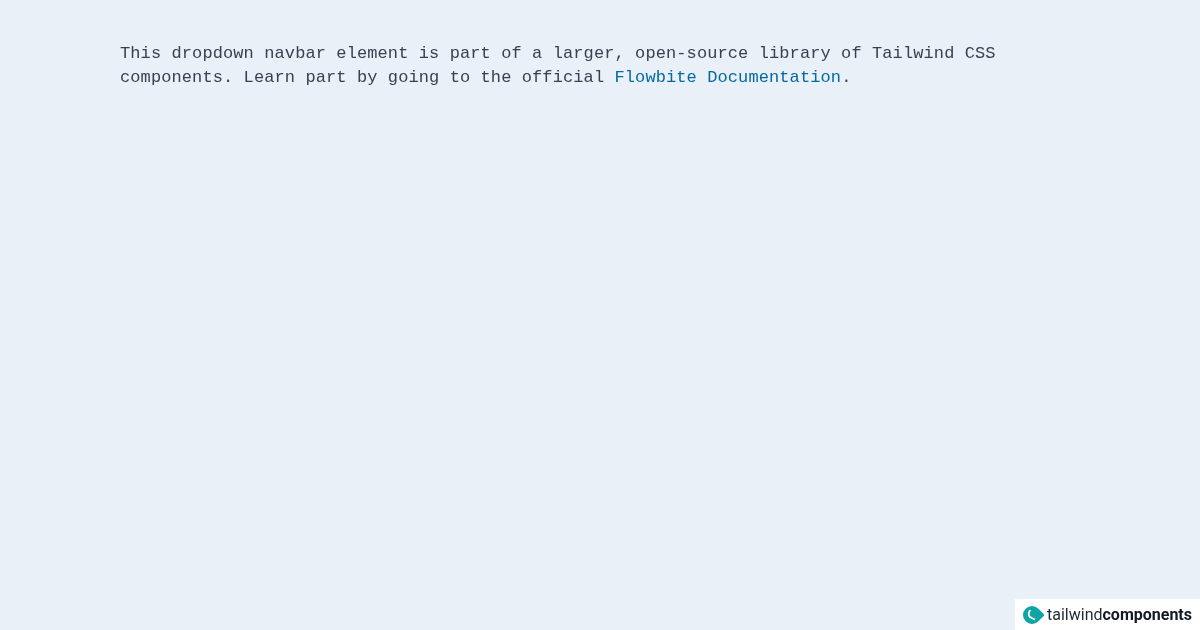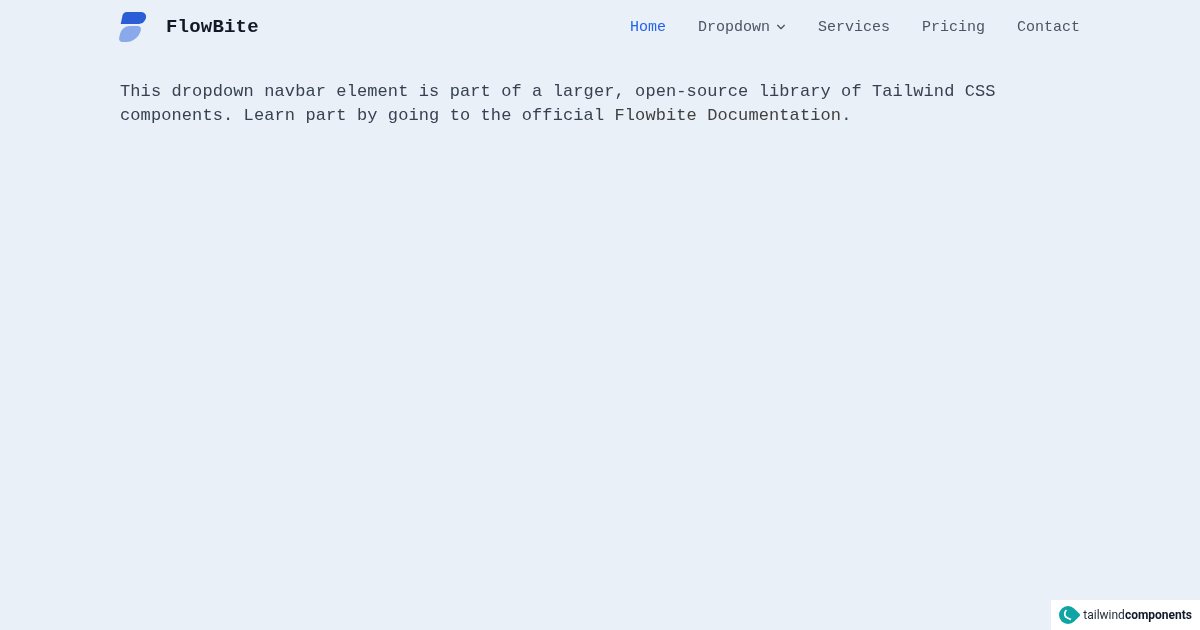--- a/index.html
+++ b/index.html
@@ -92,21 +92,21 @@
       display: block;
     }
     .content {
       margin-top: 34px;
       font-size: 17px;
       line-height: 1.4;
       color: #374151;
       letter-spacing: 0.1px;
     }
     .content a {
-      color: #404040;
+      color: #0369a1;
       text-decoration: none;
     }
     .footer-badge {
       position: absolute;
       bottom: 0;
       right: 0;
       background: #ffffff;
       padding: 6px 8px 6px 8px;
       display: flex;
       align-items: center;
@@ -127,59 +127,36 @@
       top: 5px;
       left: 4px;
       width: 8px;
       height: 6px;
       border-bottom: 2px solid #fff;
       border-left: 2px solid #fff;
       border-radius: 0 0 0 6px;
       transform: rotate(-20deg);
     }
     .footer-text {
-      font-size: 12px;
+      font-size: 16px;
       color: #1f2937;
     }
     .footer-text .light {
       font-weight: 400;
       color: #1f2937;
     }
     .footer-text .bold {
       font-weight: 700;
       color: #111827;
     }
   </style>
 </head>
 <body>
 
 <div class="container">
-  <nav class="navbar">
-    <div class="brand">
-      <div class="logo">
-        <div class="logo-top"></div>
-        <div class="logo-bottom"></div>
-      </div>
-      <span class="brand-name">FlowBite</span>
-    </div>
-    <ul class="nav-list">
-      <li class="nav-item active">Home</li>
-      <li class="nav-item dropdown-item">
-        <span>Dropdown</span>
-        <span class="chevron-icon">
-          <svg viewBox="0 0 12 12" width="10" height="10">
-              <path d="M2 4 L6 8 L10 4" fill="none" stroke="#4b5563" stroke-width="1.6" stroke-linecap="round" stroke-linejoin="round"></path>
-            </svg>
-        </span>
-      </li>
-      <li class="nav-item">Services</li>
-      <li class="nav-item">Pricing</li>
-      <li class="nav-item">Contact</li>
-    </ul>
-  </nav>
 
   <p class="content">
     <span>This dropdown navbar element is part of a larger, open-source library of Tailwind CSS components. Learn part by going to the official </span><a href="#">Flowbite Documentation</a><span>.</span>
   </p>
 </div>
 
 <div class="footer-badge">
   <div class="leaf-icon"></div>
   <span class="footer-text">
     <span class="light">tailwind</span><span class="bold">components</span>

